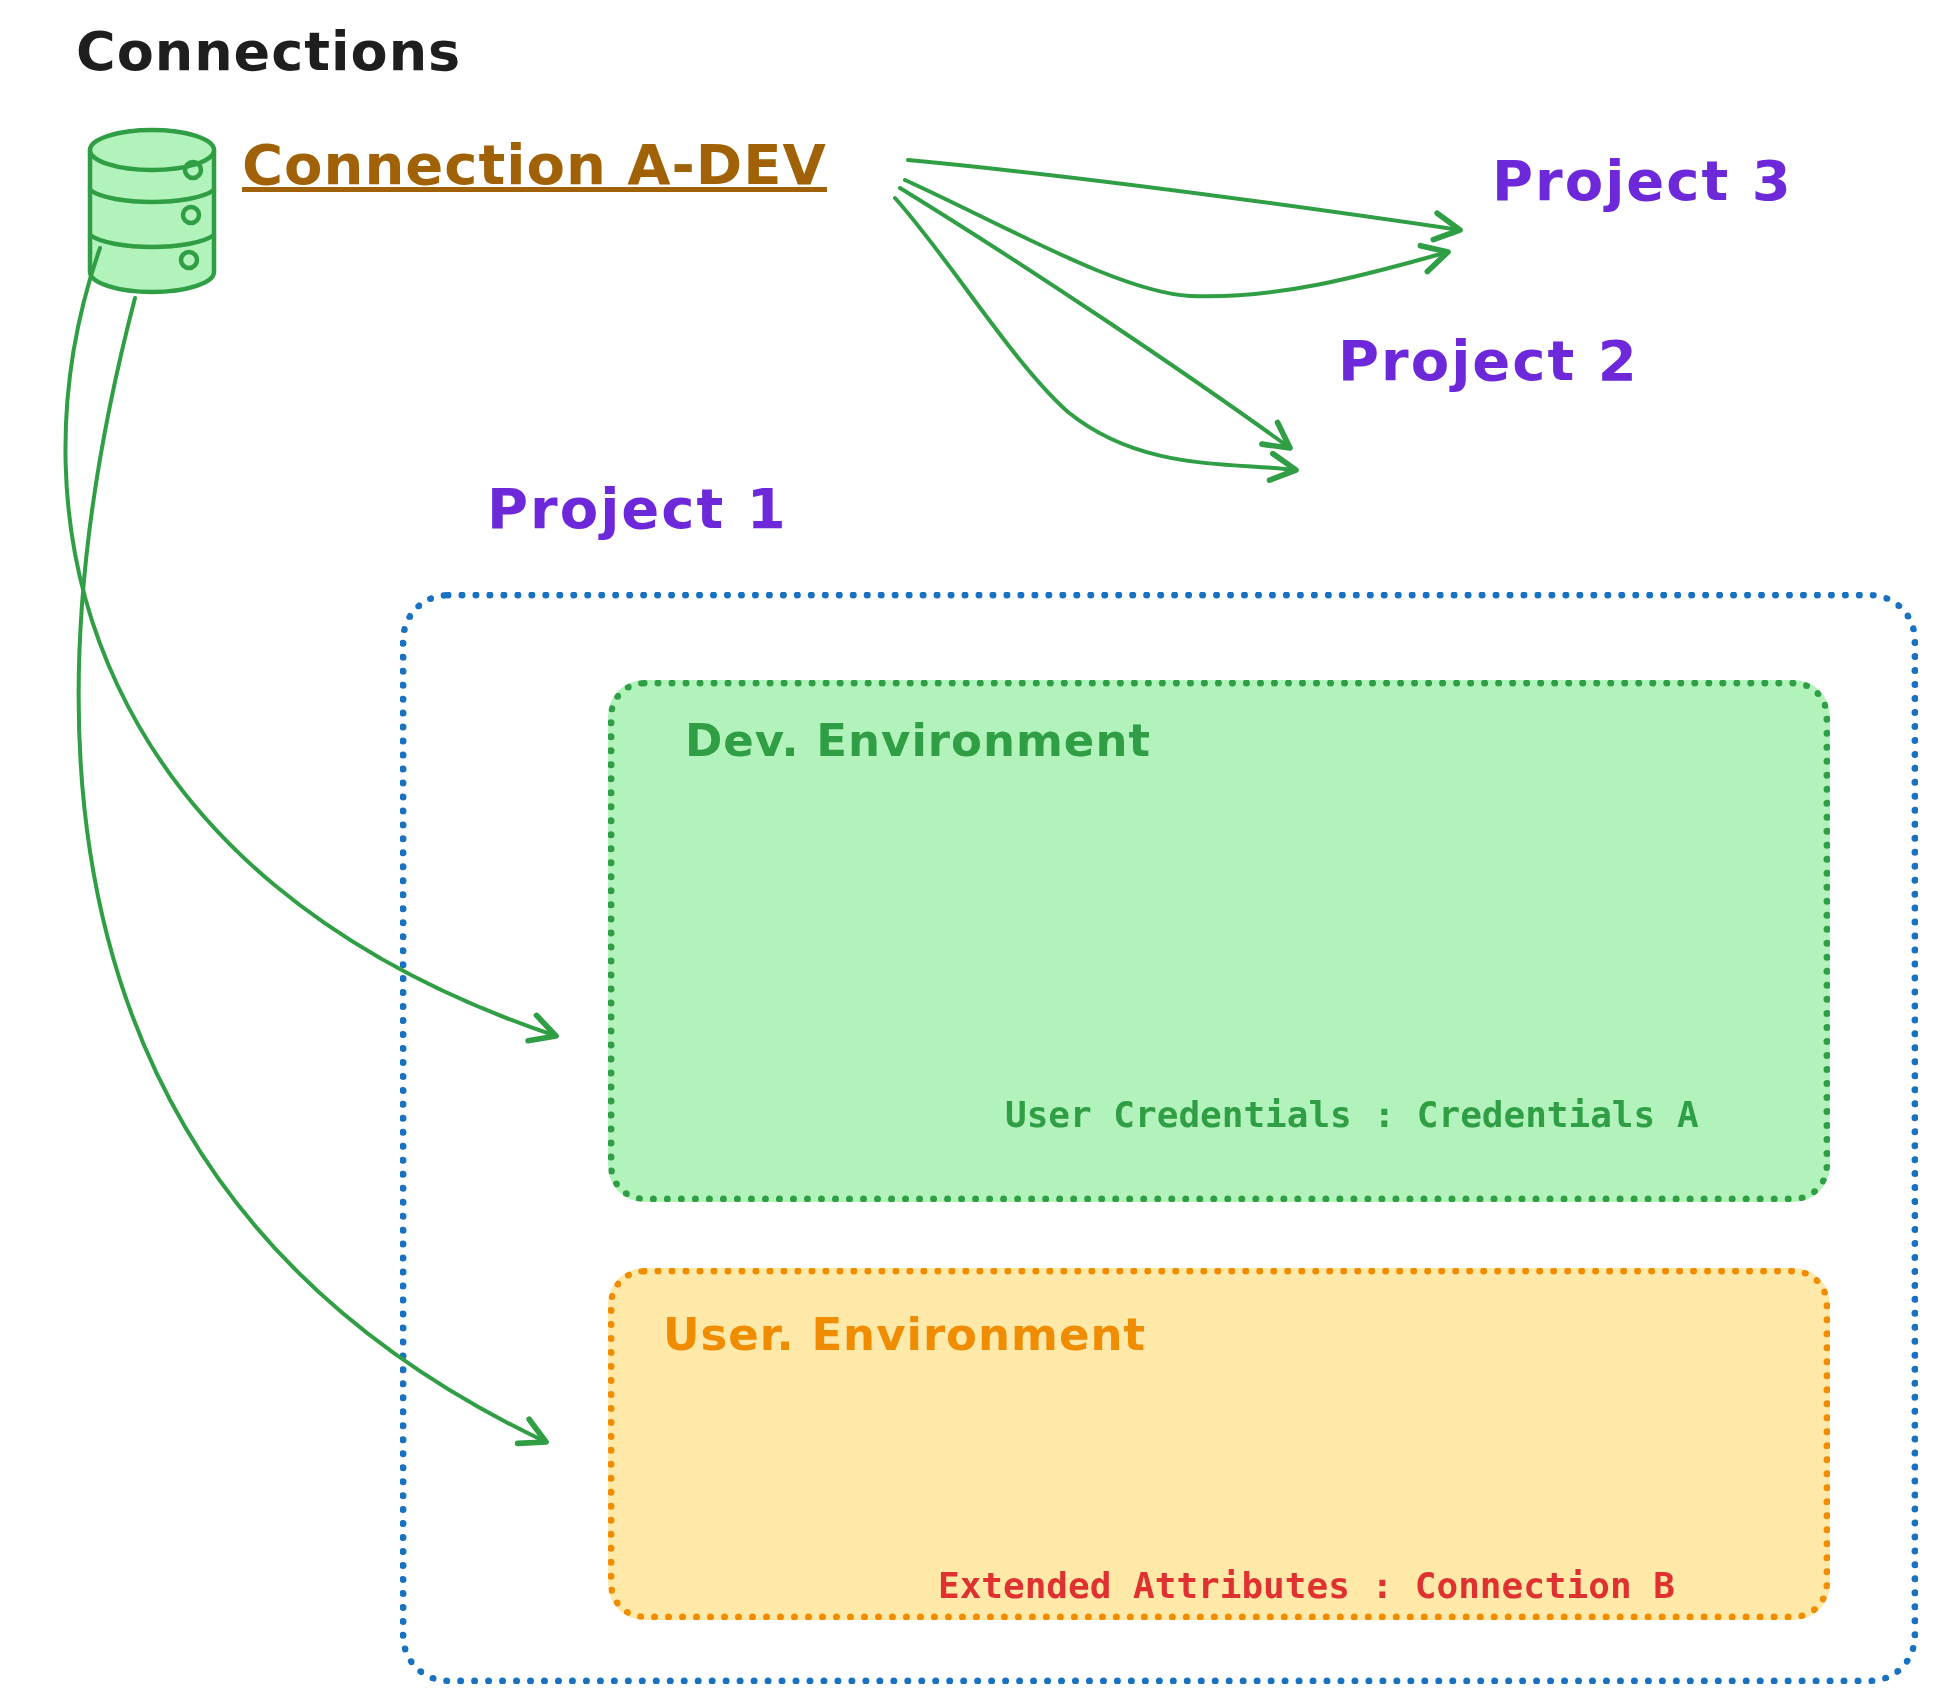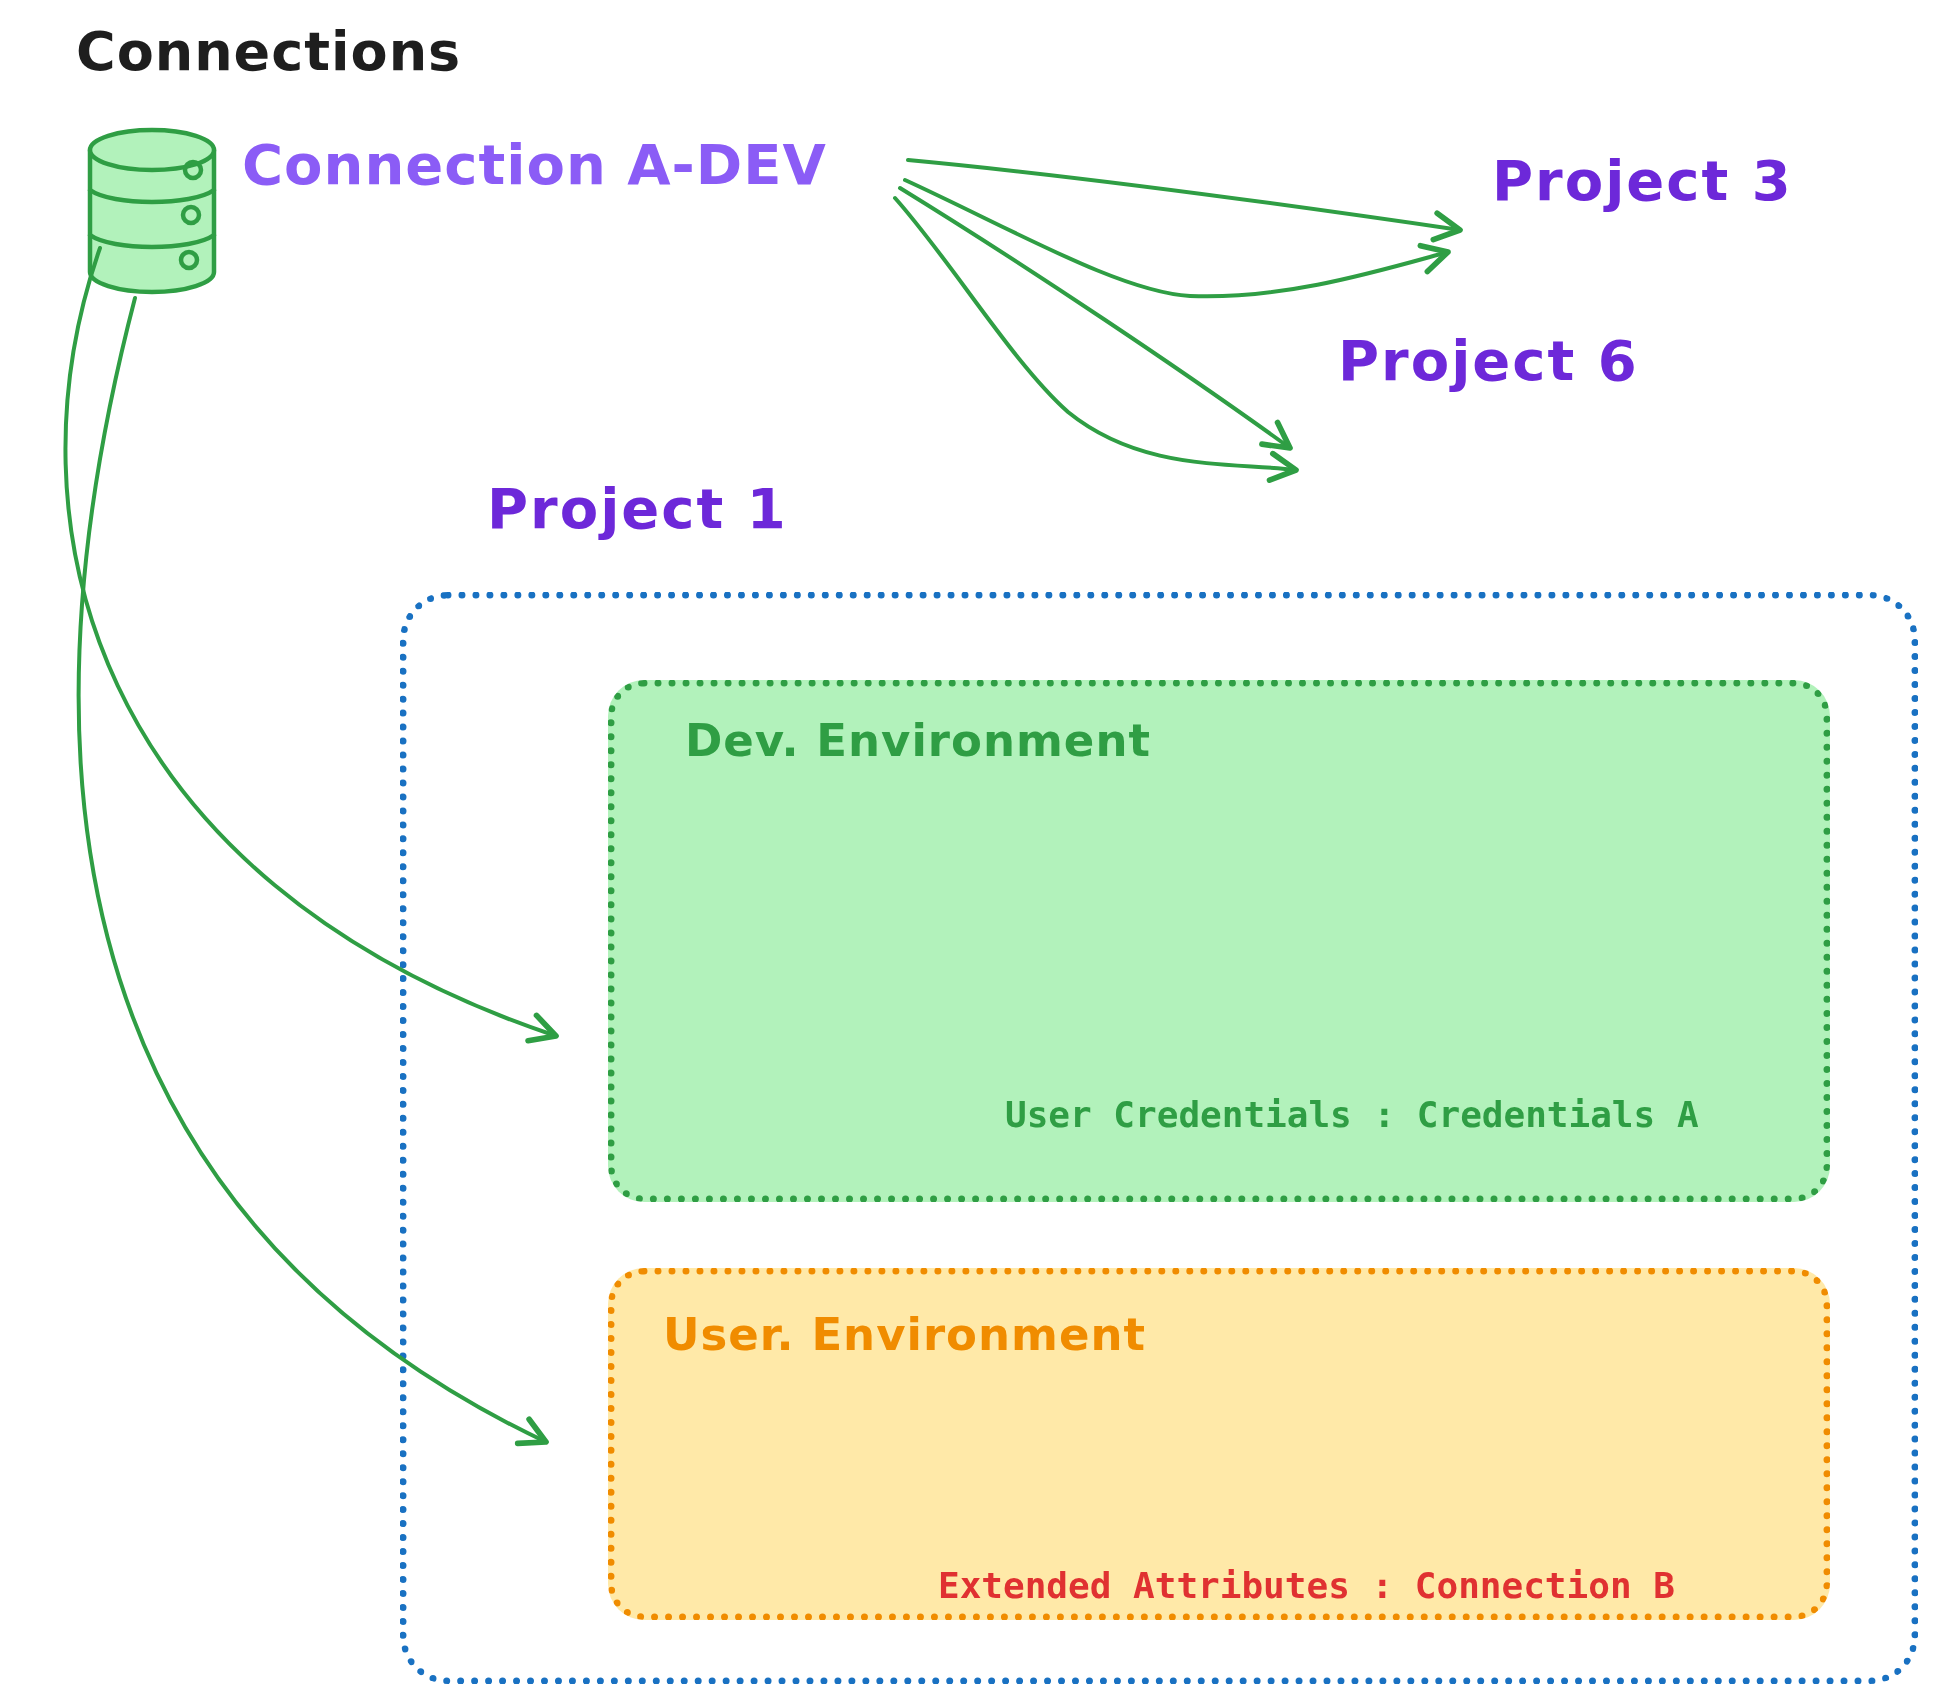--- a/index.html
+++ b/index.html
@@ -21,22 +21,23 @@
     left: 76px; top: 20px;
     font-size: 54px;
     font-weight: 700;
     color: #1e1e1e;
     letter-spacing: 1px;
   }
   .connection-label {
     left: 242px; top: 132px;
     font-size: 56px;
     font-weight: 600;
-    color: #8b5cf6;
+    color: #a16207;
     letter-spacing: 1px;
+    text-decoration: underline;
   }
   .project-label {
     font-size: 56px;
     font-weight: 600;
     color: #6d28d9;
     letter-spacing: 2px;
   }
   .project3-label { left: 1492px; top: 148px; }
   .project2-label { left: 1338px; top: 328px; }
   .project1-label { left: 487px; top: 476px; }
@@ -145,21 +146,21 @@
       <path d="M 135 298 C 25 720 35 1200 546 1442" marker-end="url(#arrowhead)"></path>
     </g>
   </svg>
 
   <div class="abs diagram-title">Connections</div>
 
   <div class="abs connection-label">Connection A-DEV</div>
 
   <div class="abs project-label project3-label">Project 3</div>
 
-  <div class="abs project-label project2-label">Project 6</div>
+  <div class="abs project-label project2-label">Project 2</div>
 
   <div class="abs project-label project1-label">Project 1</div>
 
   <div class="abs env-title dev-title">Dev. Environment</div>
 
   <div class="abs mono dev-credentials">User Credentials : Credentials A</div>
 
   <div class="abs env-title prod-title">User. Environment</div>
 
   <div class="abs mono prod-attrs">

